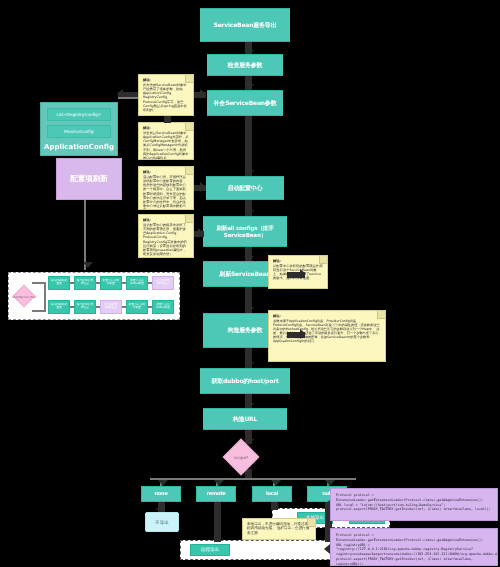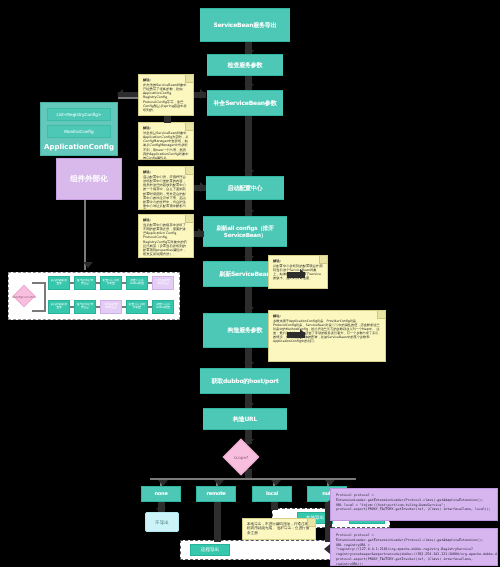--- a/index.html
+++ b/index.html
@@ -353,21 +353,21 @@
     <div class="fold"></div>
     <span class="ttl">解说:</span>
     <span>参数来源于ApplicationConfig对象、ProviderConfig对象、ProtocolConfig对象、ServiceBean对象等等中的属性的值，还会解析这些对象中的MethodConfig，然后把这些所有的参数都放入到一个Map中。
 
 注意：最后这个Map中，还会了手动的服务提供者方、同一个参数出现了多次的情况，优先取更为具体的配置，比如ServiceBean中的某个参数和ApplicationConfig中的相同。</span>
   </div>
   <div class="edge-h" style="left:287px; top:332px; width:18px;"></div>
   <div class="arrow-r" style="left:300px; top:329px;"></div>
 
   <div class="purple" style="left:56px; top:158px; width:66px; height:42px; font-size:7.5px;">
-    <span>组件外部化</span>
+    <span>配置项刷新</span>
   </div>
   <div class="thin-v" style="left:84px; top:200px; height:70px;"></div>
   <div class="arrow-d" style="left:82.5px; top:262px;"></div>
 
   <div class="dashgroup" style="left:8px; top:272px; width:172px; height:48px;"></div>
 
   <div class="subdia" style="left:16px; top:288px; width:16px; height:16px;"></div>
   <div class="diamond-label" style="left:6px; top:293px; width:36px; height:8px; font-size:2.6px; color:#8c5a78;">isConfigCenterFirst</div>
 
   <div class="thin-h" style="left:32px; top:282px; width:14px;"></div>

